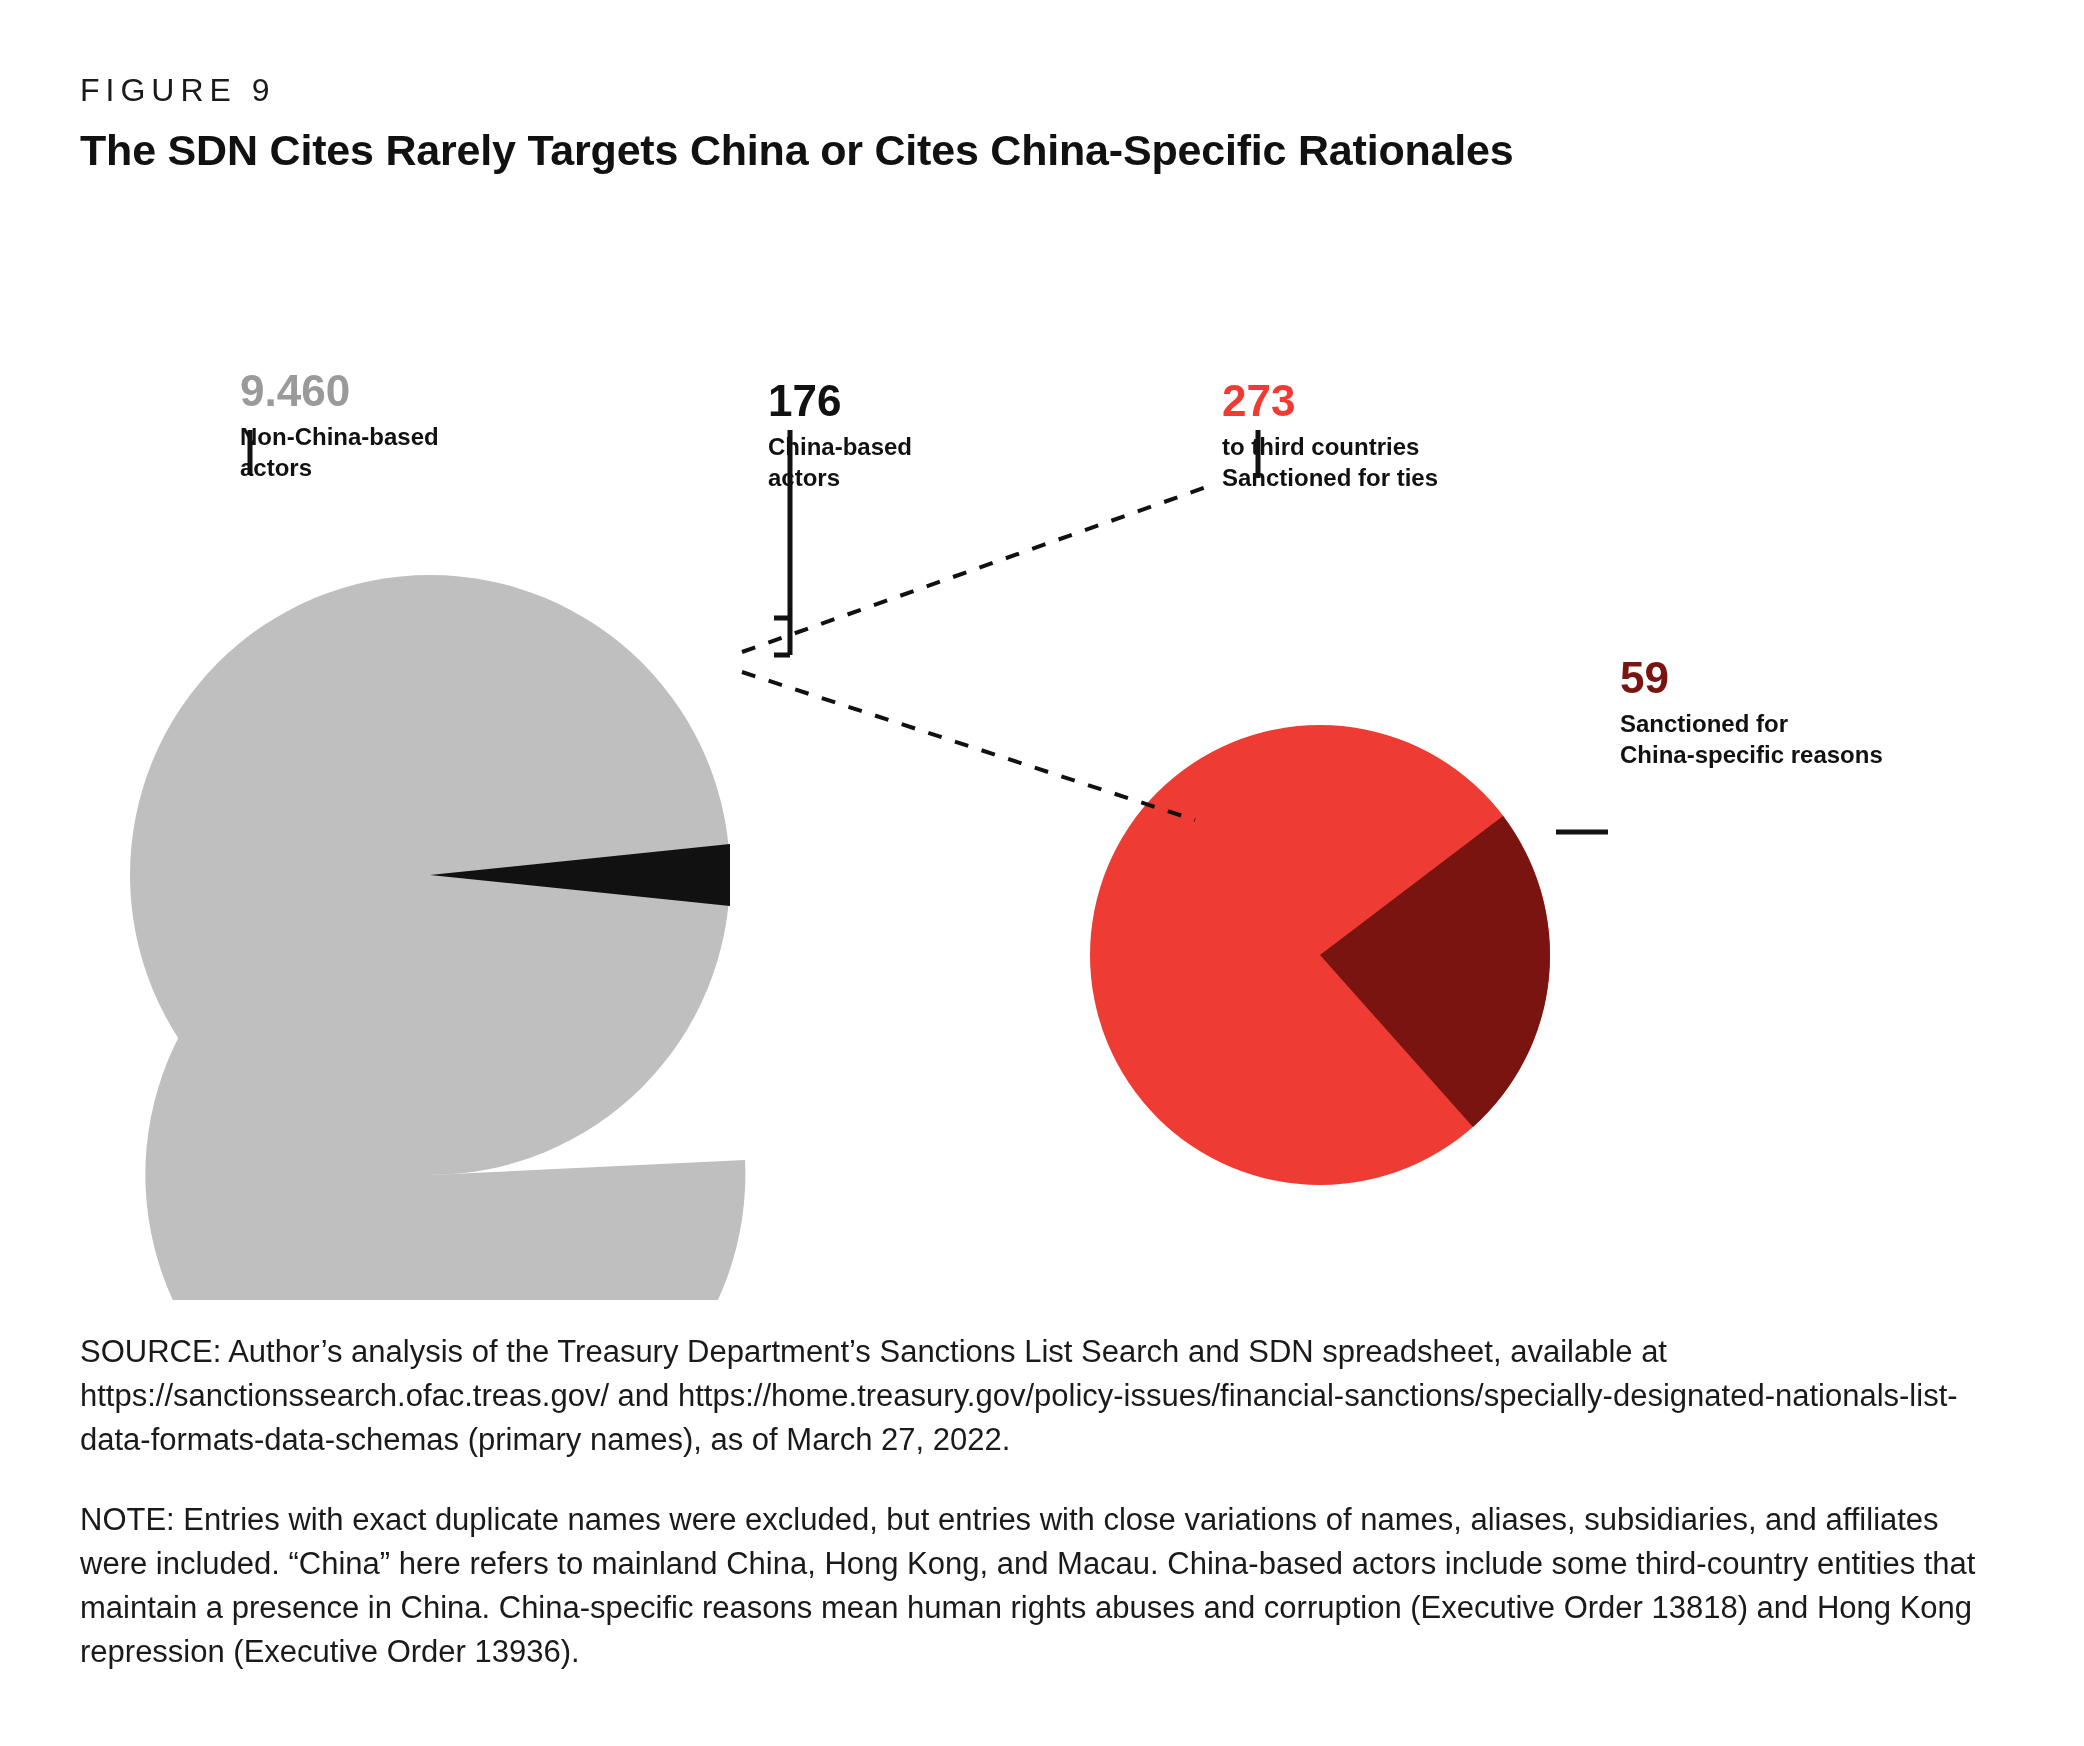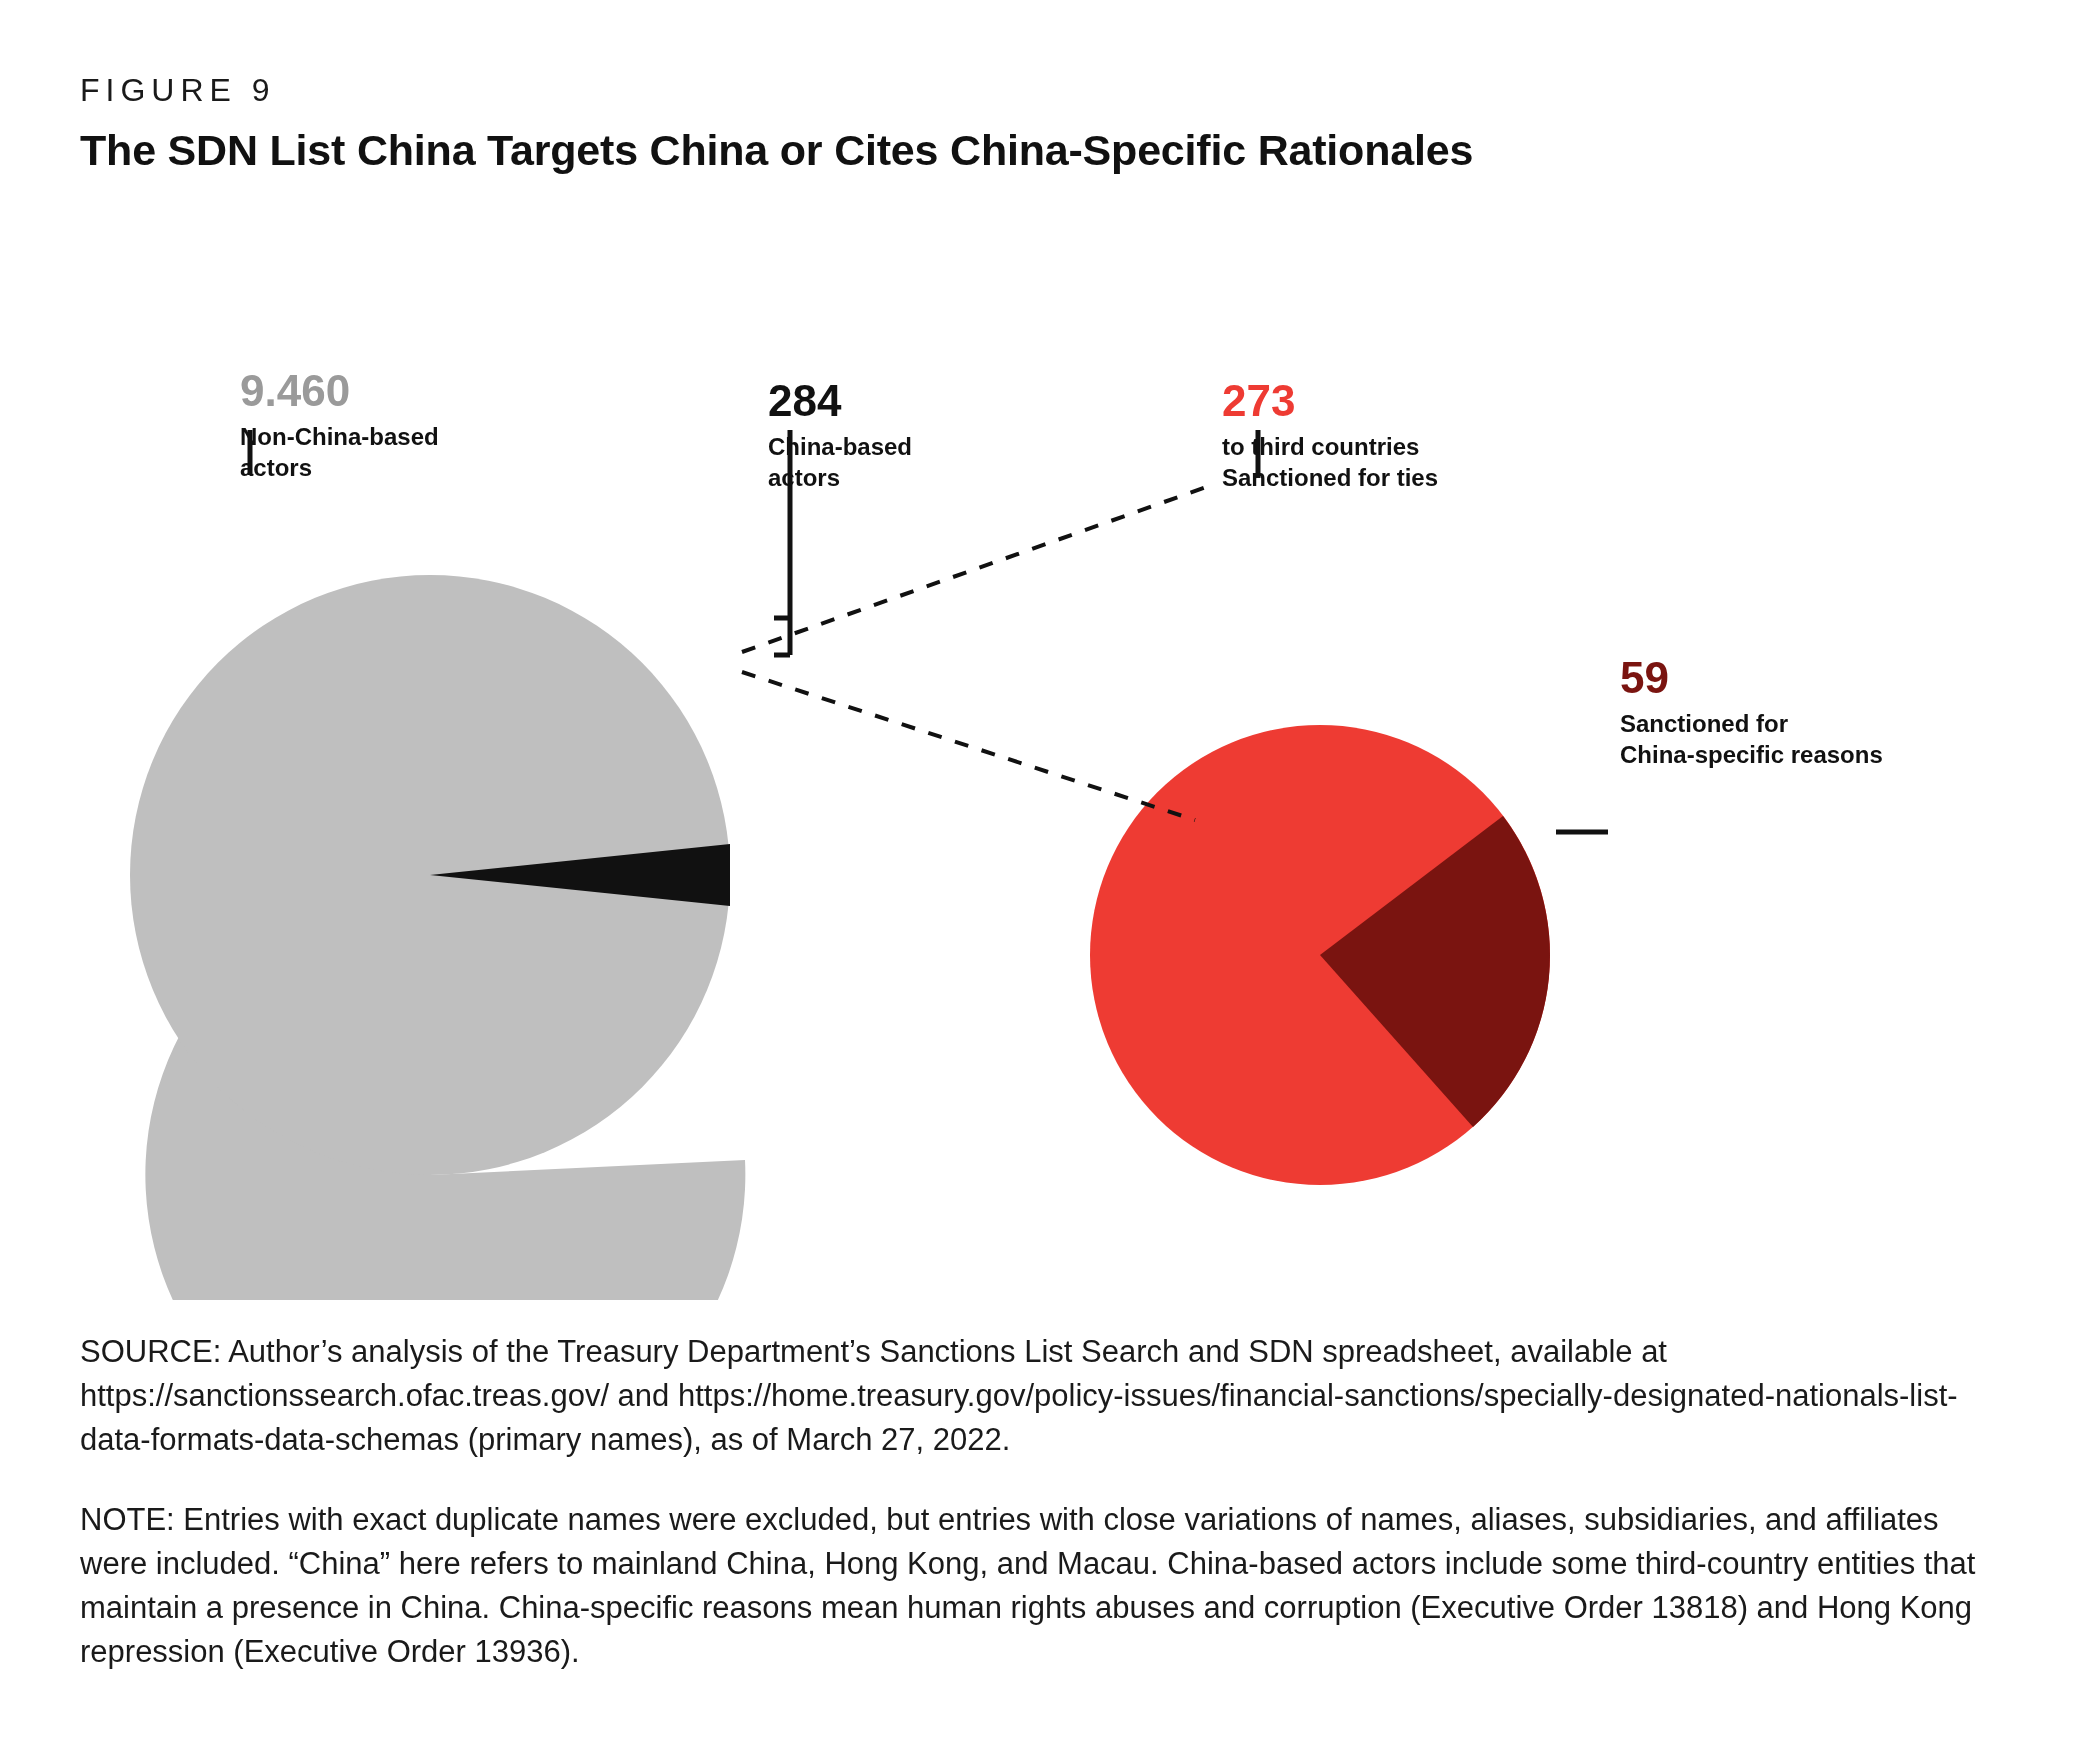--- a/index.html
+++ b/index.html
@@ -93,21 +93,21 @@
   .note-block + .note-block {
     margin-top: 36px;
   }
 </style>
 </head>
 <body>
 
 <div class="page">
 
   <div class="fig-label">FIGURE 9</div>
-  <div class="fig-title">The SDN List China Targets China or Cites China-Specific Rationales</div>
+  <div class="fig-title">The SDN Cites Rarely Targets China or Cites China-Specific Rationales</div>
 
   <div class="chart-area">
 
     <svg class="chart-svg" width="2084" height="1000" viewBox="0 0 2084 1000">
 
       <g>
 
         <path d="M 430,875 L 430,575 A 300,300 0 1 0 745,860 Z" transform="translate(0,0)" fill="#bfbfbf"></path>
 
         <circle cx="430" cy="575" r="300" fill="#bfbfbf"></circle>
@@ -133,21 +133,21 @@
       <line x1="742" y1="372" x2="1195" y2="520" stroke="#111111" stroke-width="4" stroke-dasharray="14 14"></line>
     </svg>
 
     <div class="callout callout-nonchina c-gray">
       <div class="num">9.460</div>
       <div class="txt">Non-China-based</div>
       <div class="txt">actors</div>
     </div>
 
     <div class="callout callout-china c-black">
-      <div class="num">284</div>
+      <div class="num">176</div>
       <div class="txt">China-based</div>
       <div class="txt">actors</div>
     </div>
 
     <div class="callout callout-third c-red">
       <div class="num">273</div>
       <div class="txt">to third countries</div>
       <div class="txt">Sanctioned for ties</div>
     </div>
 

